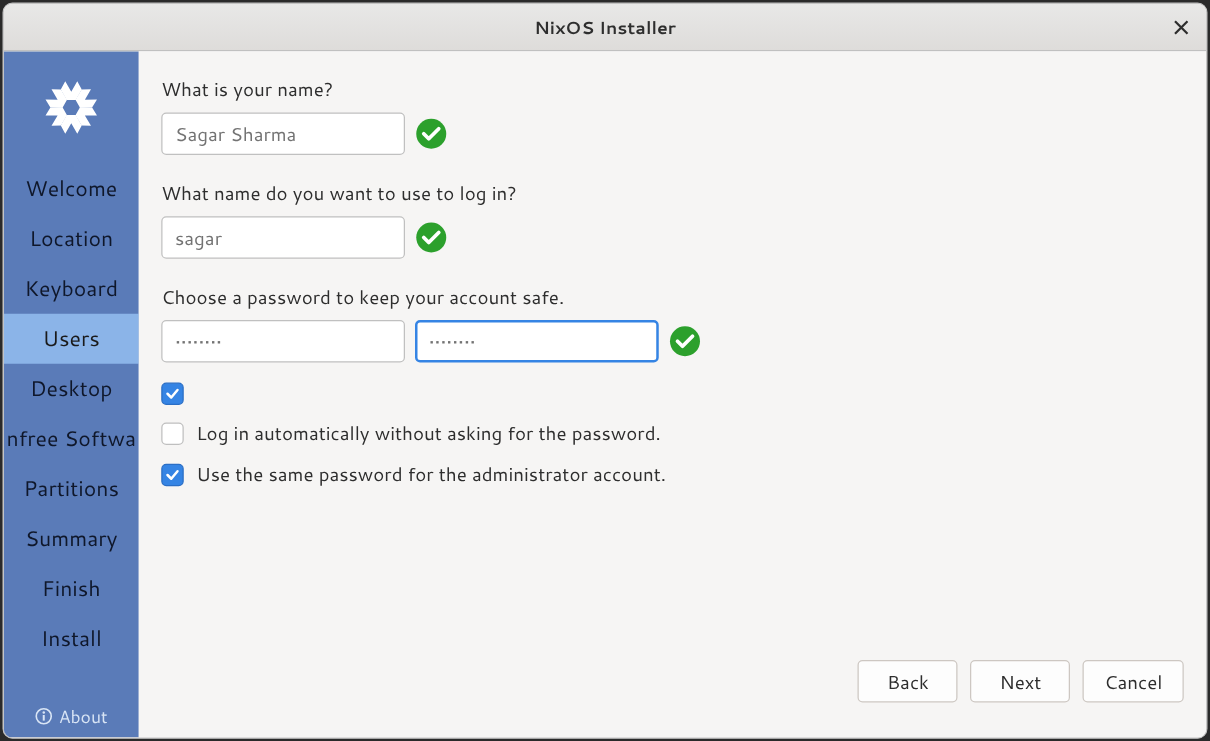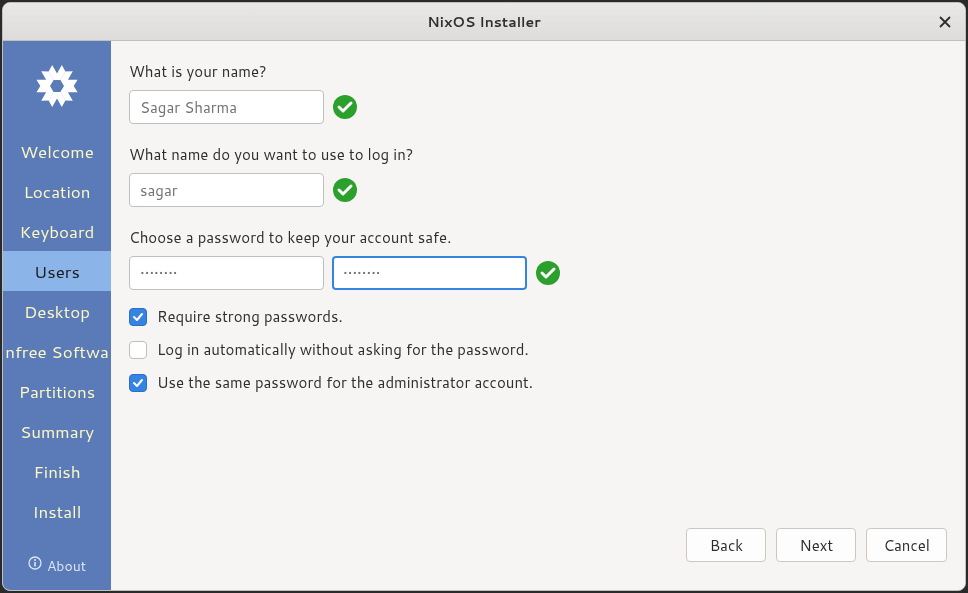--- a/index.html
+++ b/index.html
@@ -72,30 +72,31 @@
       align-items: center;
       justify-content: center;
     }
     .sidebar-item {
       height: 40px;
       display: flex;
       align-items: center;
       justify-content: center;
       font-size: 17px;
       cursor: pointer;
-      color: #fef9c3;
+      color: #0f172a;
     }
     .sidebar-item.active {
       background: #8bb4e8;
       color: #1a1a1a;
     }
     .sidebar-about {
       margin-top: auto;
       height: 34px;
       display: flex;
+      align-items: center;
       justify-content: center;
       font-size: 14px;
       color: #d9e5f5;
       gap: 5px;
       cursor: pointer;
     }
     .main {
       flex: 1;
       padding: 20px 34px 14px 18px;
       display: flex;
@@ -279,21 +280,20 @@
             <path d="M7 13 L11 17 L19 9" stroke="white" stroke-width="3" fill="none" stroke-linecap="round" stroke-linejoin="round"></path>
           </svg>
         </div>
 
         <div class="checkbox-row">
           <div class="checkbox checked">
             <svg width="14" height="14" viewBox="0 0 14 14">
               <path d="M3 7 L6 10 L11 4" stroke="white" stroke-width="2" fill="none" stroke-linecap="round" stroke-linejoin="round"></path>
             </svg>
           </div>
-          <span class="checkbox-label">Require strong passwords.</span>
         </div>
 
         <div class="checkbox-row">
           <div class="checkbox unchecked"></div>
           <span class="checkbox-label">Log in automatically without asking for the password.</span>
         </div>
 
         <div class="checkbox-row">
           <div class="checkbox checked">
             <svg width="14" height="14" viewBox="0 0 14 14">

